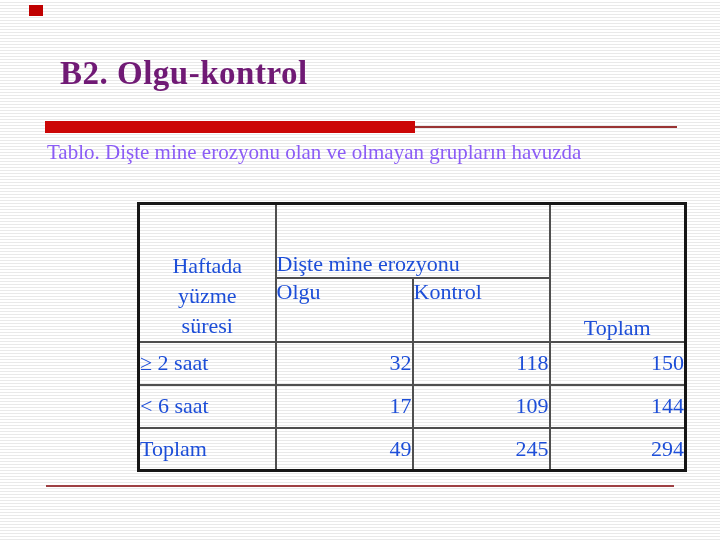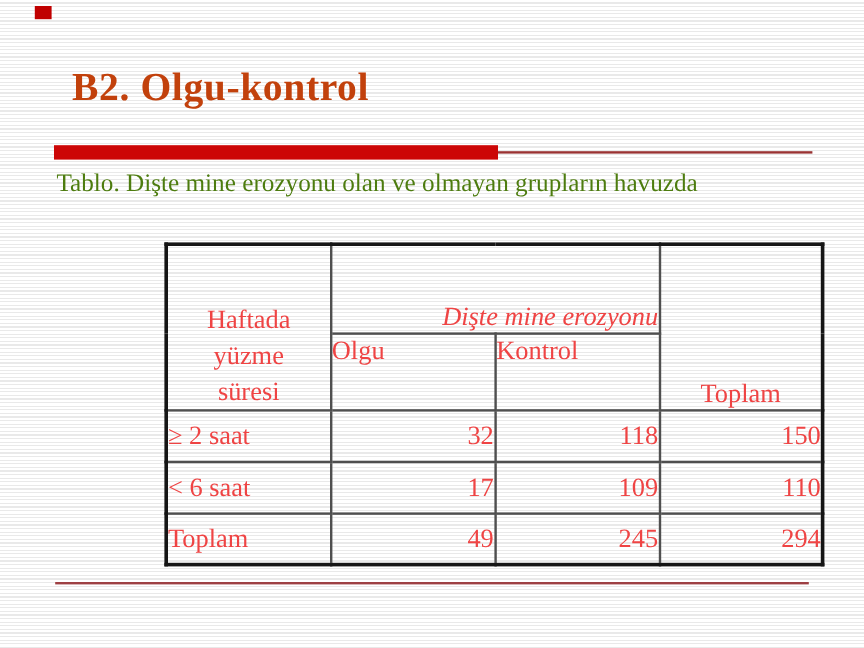--- a/index.html
+++ b/index.html
@@ -22,52 +22,52 @@
     left: 29px; top: 5px;
     width: 14px; height: 11px;
     background: #c00000;
   }
 
   .slide-title {
     left: 60px; top: 55px;
     font-size: 33px;
     font-weight: bold;
     letter-spacing: 0.5px;
-    color: #c2410c;
+    color: #701a75;
     white-space: nowrap;
   }
 
   .title-bar {
     left: 45px; top: 121px;
     width: 370px; height: 12px;
     background: #cc0606;
   }
   .title-bar-thin {
     left: 415px; top: 126px;
     width: 262px; height: 2px;
     background: #993333;
   }
 
   .caption {
     left: 47px; top: 138px;
     width: 640px;
     font-size: 21px;
     line-height: 29px;
-    color: #4d7c0f;
+    color: #8b5cf6;
   }
 
   .table-wrap { left: 137px; top: 202px; }
 
   table.data-table {
     border-collapse: collapse;
     width: 547px;
     table-layout: fixed;
     border: 3px solid #161616;
     font-size: 22px;
-    color: #ef4444;
+    color: #1d4ed8;
     background: transparent;
   }
   table.data-table th, table.data-table td {
     border: 2px solid #4f4f4f;
     font-weight: normal;
     padding: 0;
     background: transparent;
   }
 
   tr.row-a    { height: 74px; }
@@ -75,23 +75,22 @@
   tr.row-data { height: 43px; }
 
   th.row-var-header {
     vertical-align: bottom;
     text-align: center;
     padding-bottom: 3px;
     line-height: 30px;
   }
   th.group-header {
     vertical-align: bottom;
-    text-align: right;
+    text-align: left;
     padding-bottom: 3px;
-    font-style: italic;
   }
   th.sub-header {
     vertical-align: top;
     text-align: left;
     padding-top: 8px;
   }
   th.total-header {
     vertical-align: bottom;
     text-align: center;
     padding-bottom: 22px;
@@ -152,21 +151,21 @@
       <tr class="row-data">
         <td class="row-label">≥ 2 saat</td>
         <td class="num-cell">32</td>
         <td class="num-cell">118</td>
         <td class="num-cell">150</td>
       </tr>
       <tr class="row-data">
         <td class="row-label">&lt; 6 saat</td>
         <td class="num-cell">17</td>
         <td class="num-cell">109</td>
-        <td class="num-cell">110</td>
+        <td class="num-cell">144</td>
       </tr>
       <tr class="row-data">
         <td class="row-label">Toplam</td>
         <td class="num-cell">49</td>
         <td class="num-cell">245</td>
         <td class="num-cell">294</td>
       </tr>
     </tbody>
   </table>
 </div>

